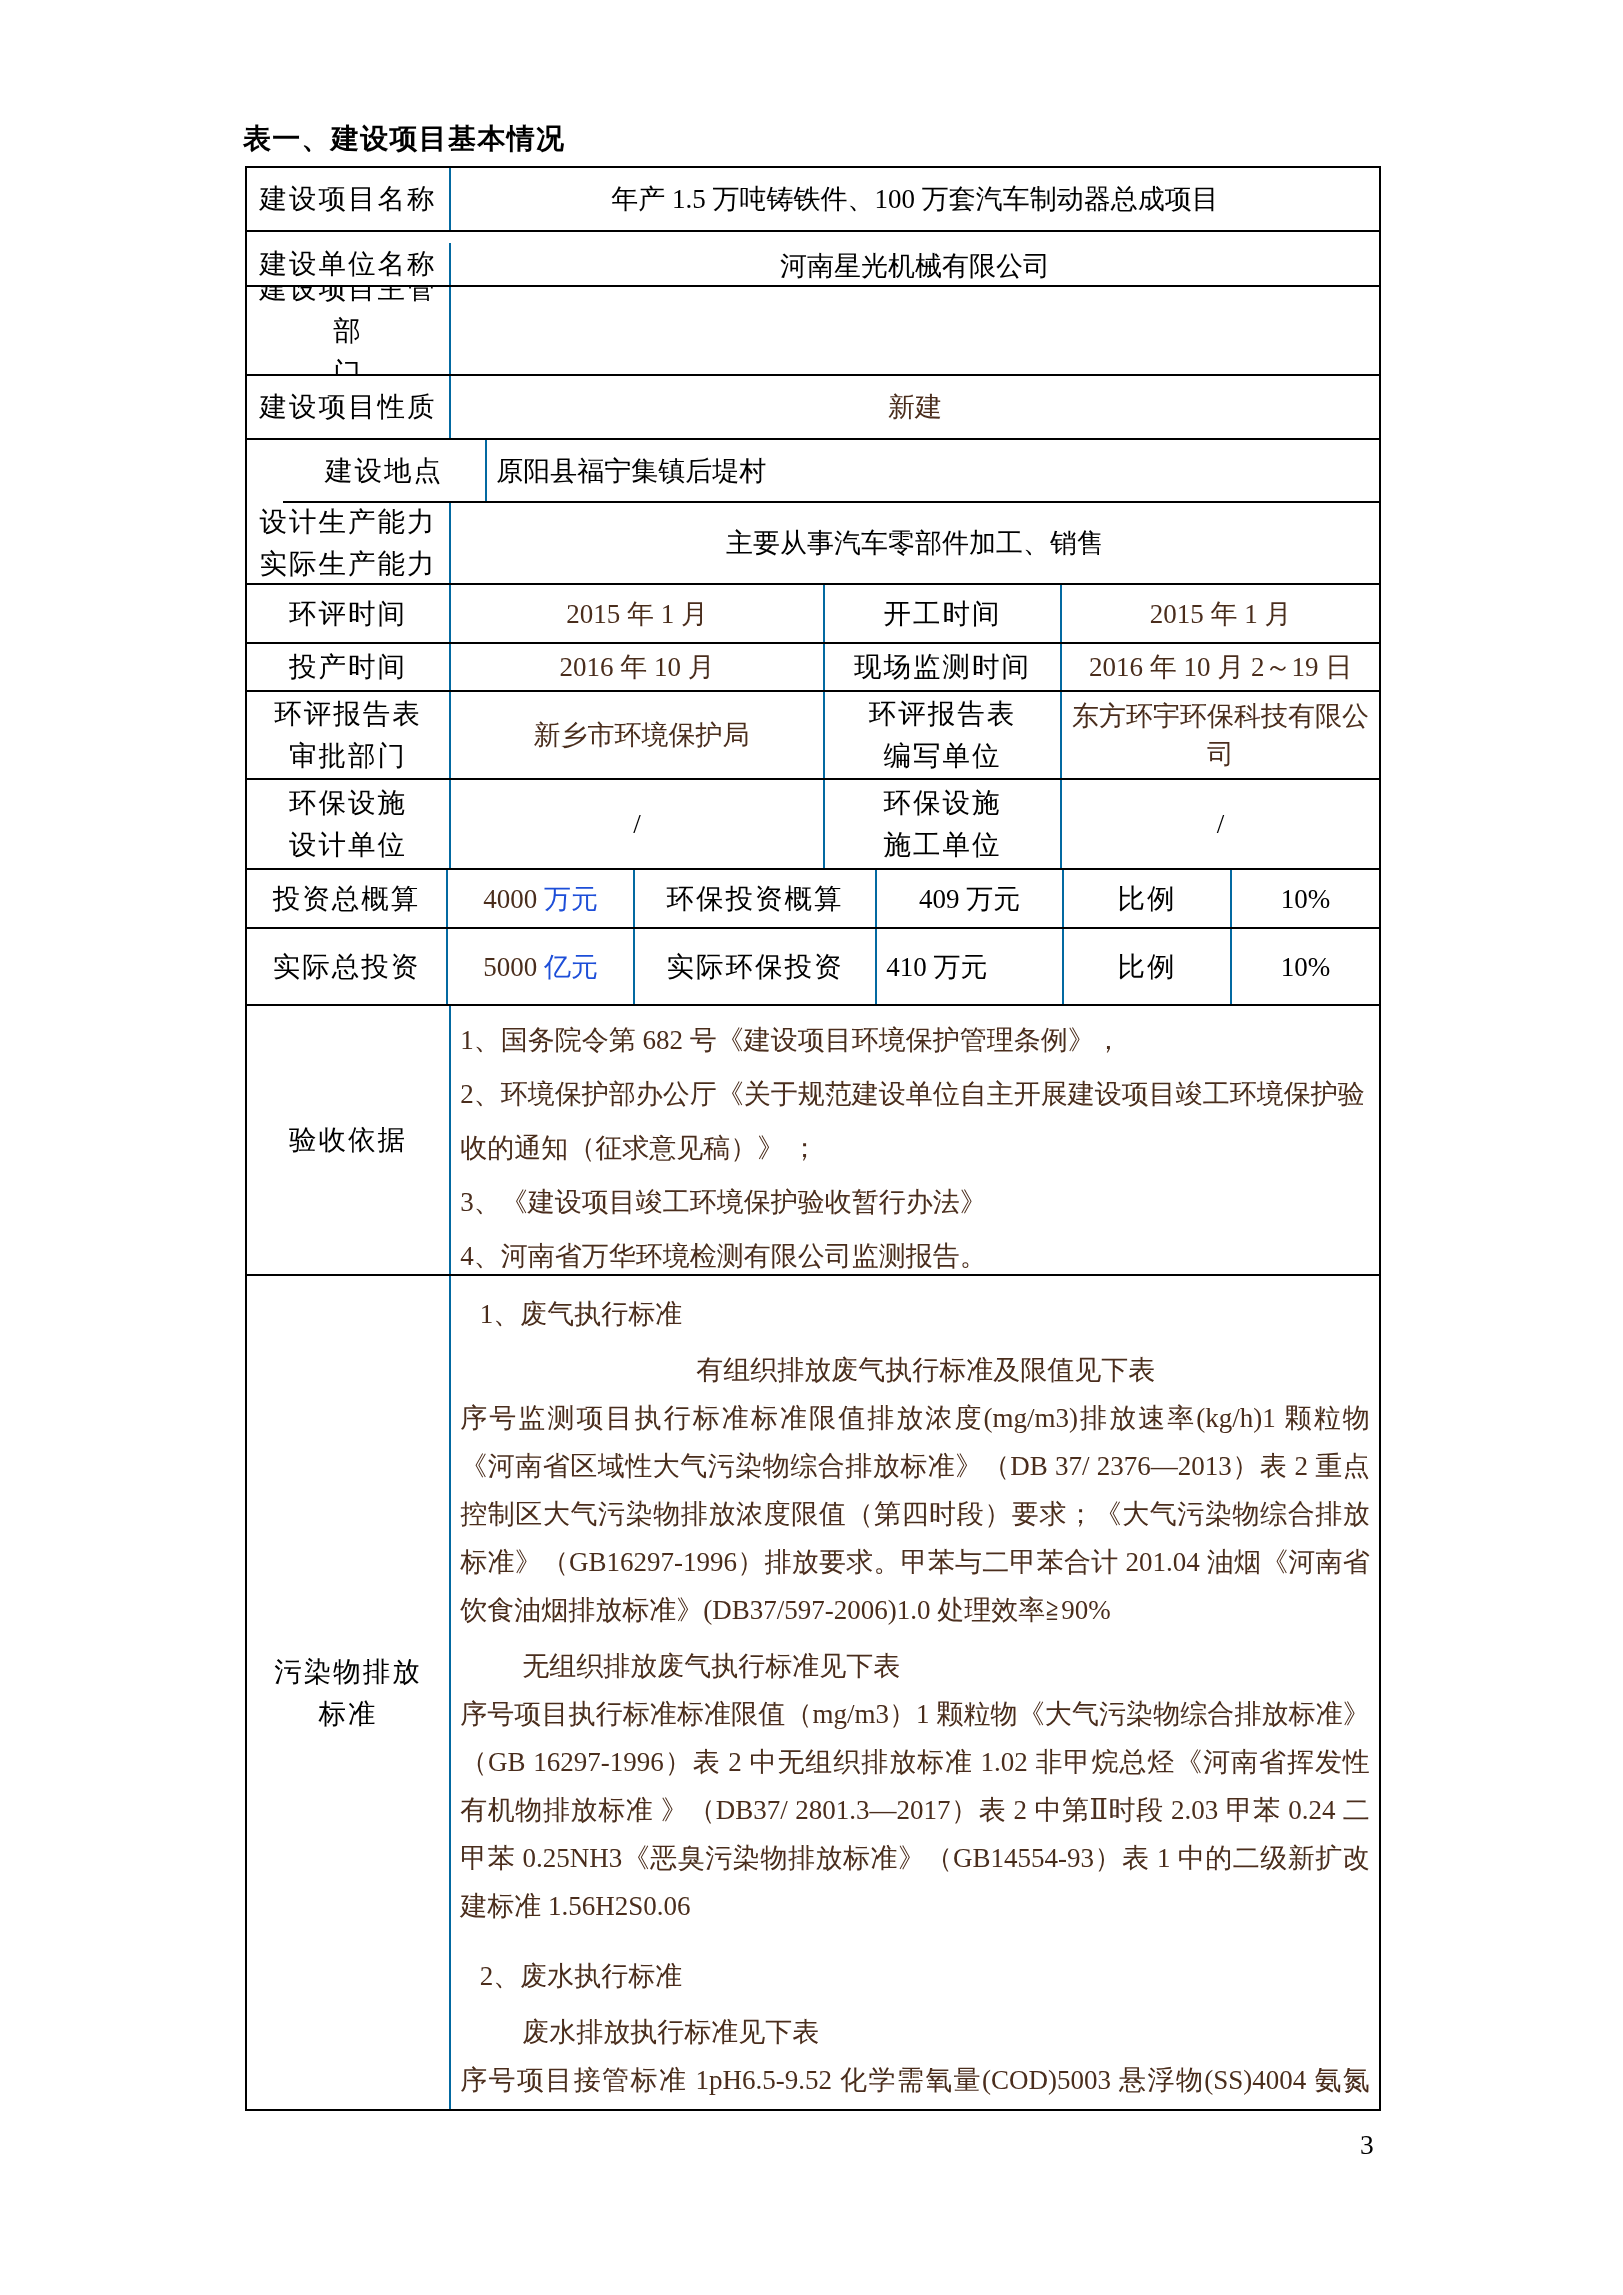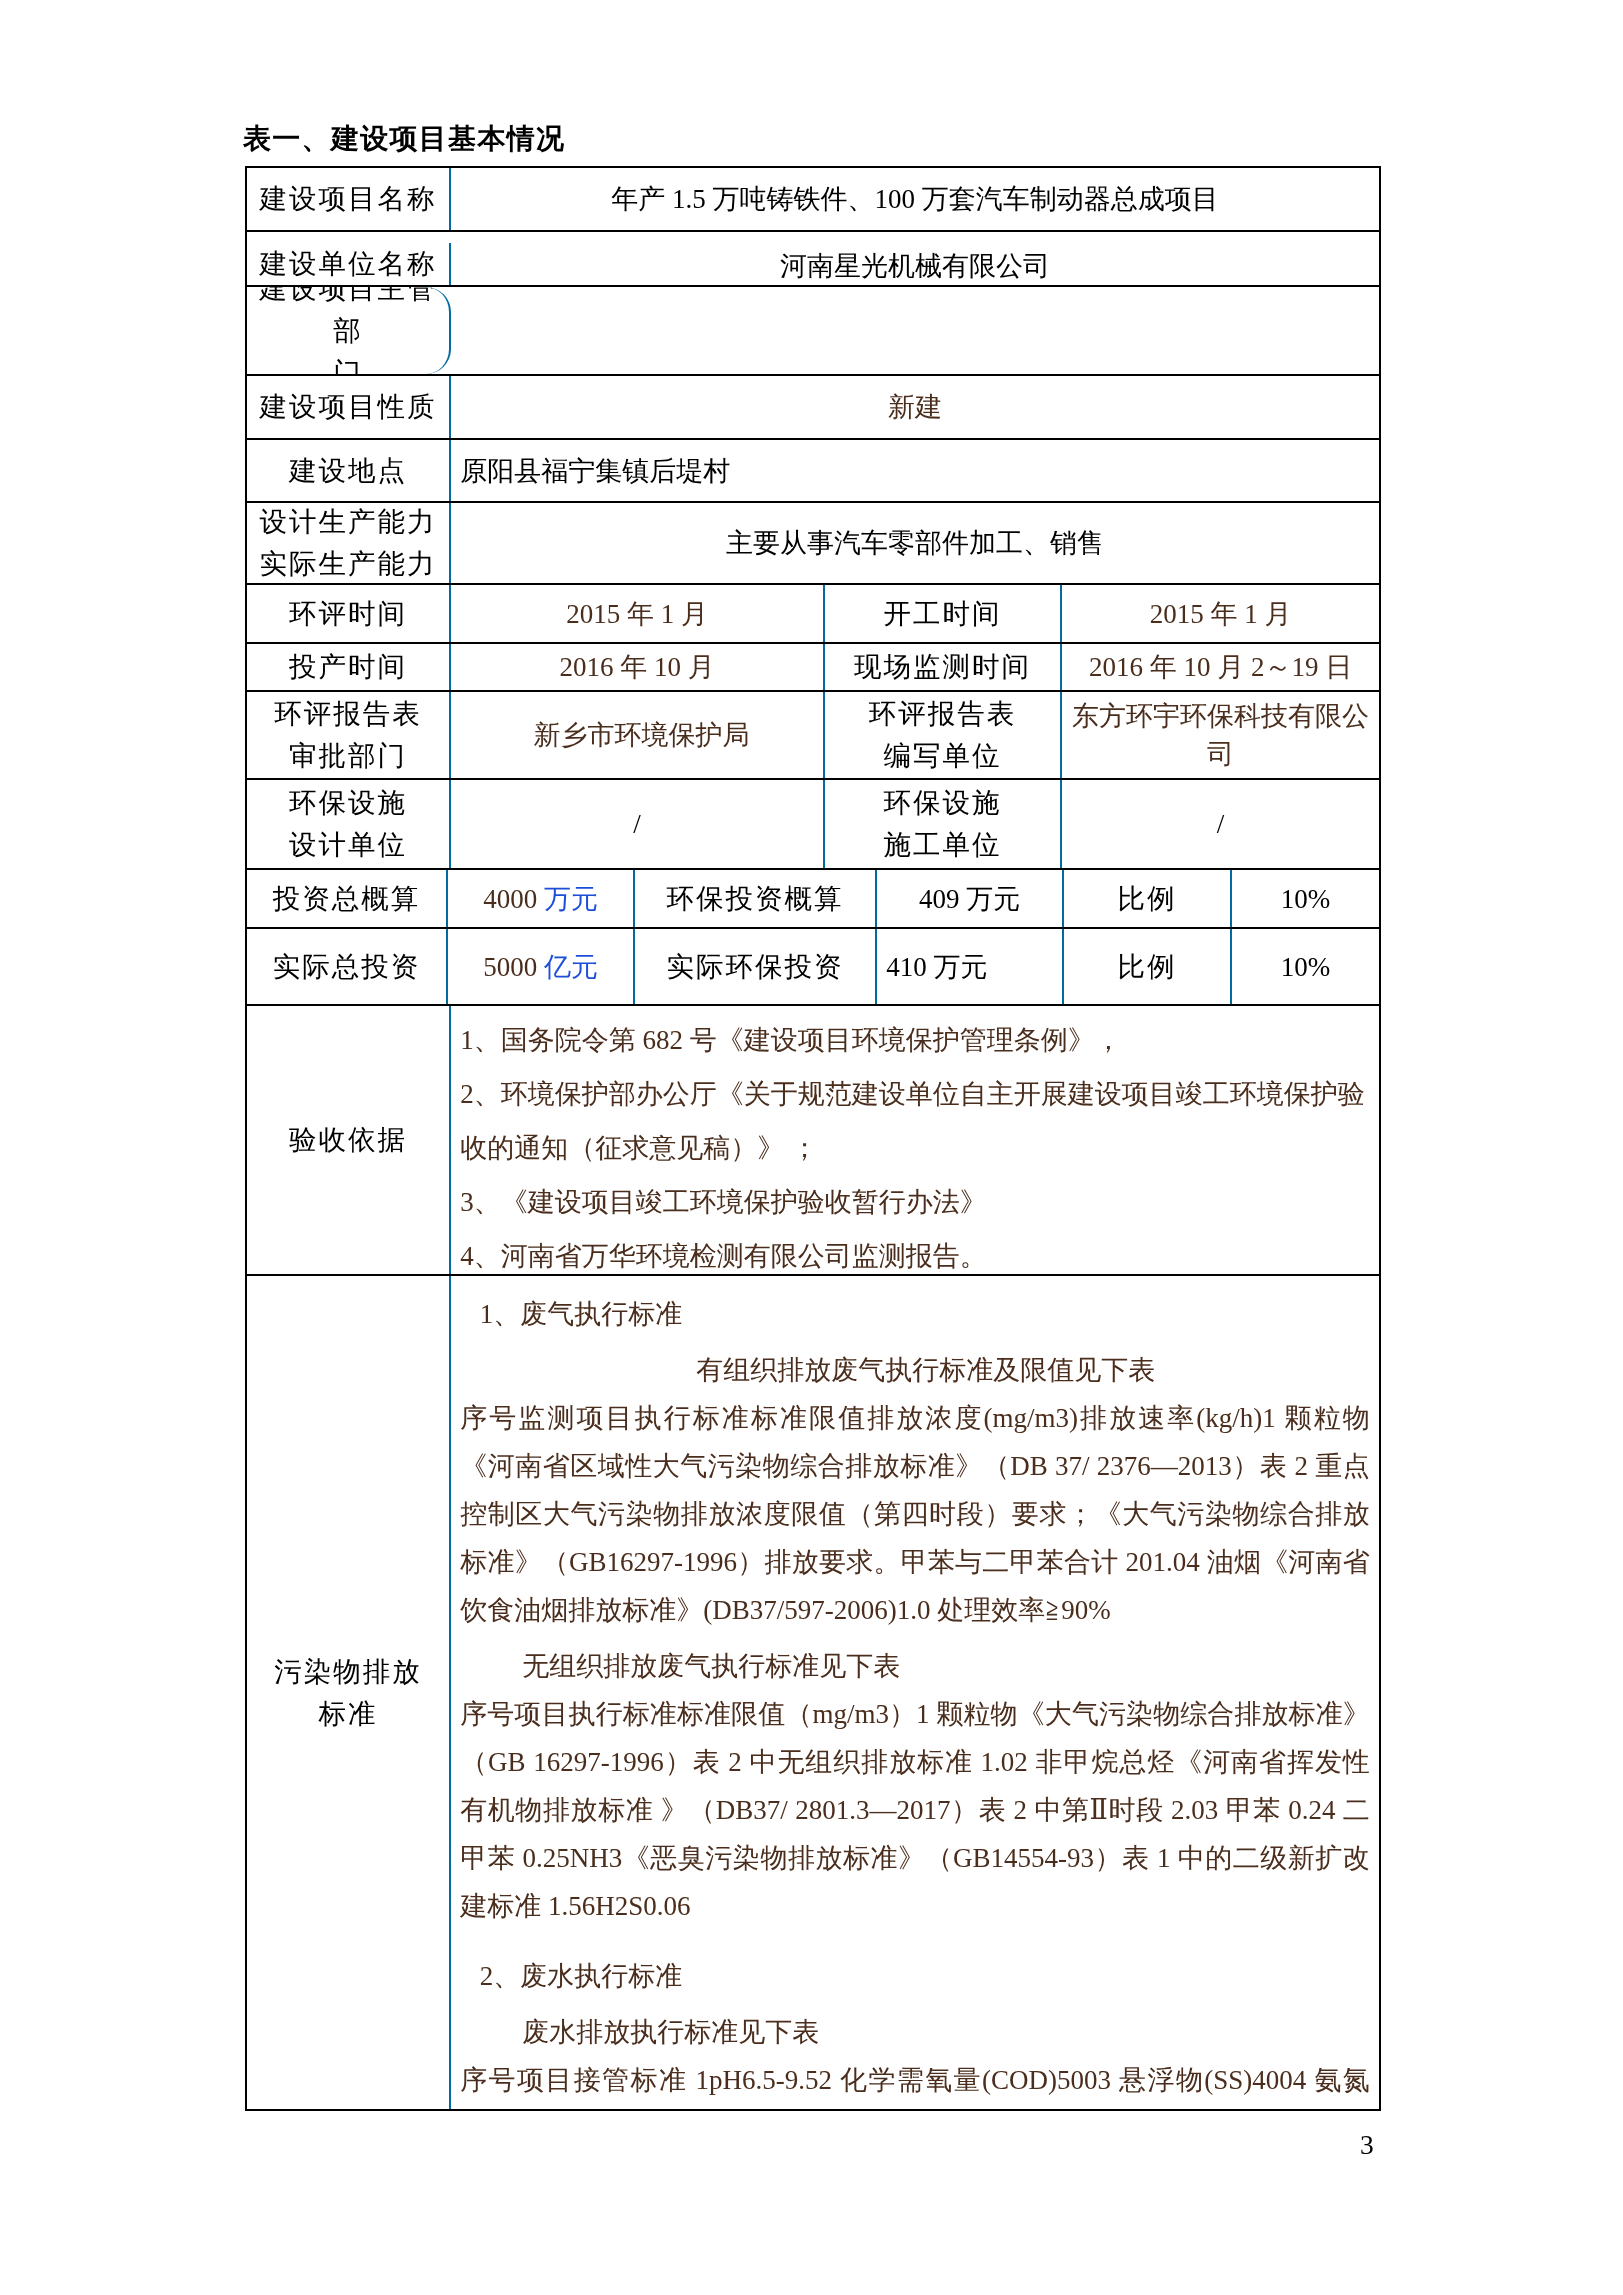--- a/index.html
+++ b/index.html
@@ -63,37 +63,37 @@
     </div>
     <div class="row" style="height: 55px; align-items: flex-end;">
       <div class="cell lab" style="flex: 0 0 204px;">
         <div>建设单位名称</div>
       </div>
       <div class="cell flex1 val center">
         <div>河南星光机械有限公司</div>
       </div>
     </div>
     <div class="row" style="height: 89px;">
-      <div class="cell lab" style="flex: 0 0 204px; border-radius: 25px;">
+      <div class="cell lab" style="flex: 0 0 204px;">
         <div>建设项目主管部</div>
         <div>门</div>
       </div>
       <div class="cell flex1 val center">
         <div></div>
       </div>
     </div>
     <div class="row" style="height: 64px;">
       <div class="cell lab" style="flex: 0 0 204px;">
         <div>建设项目性质</div>
       </div>
       <div class="cell flex1 val center">
         <div class="brown">新建</div>
       </div>
     </div>
-    <div class="row" style="height: 63px;">
+    <div class="row" style="height: 63px; margin-left: 36px;">
       <div class="cell lab" style="flex: 0 0 204px;">
         <div>建设地点</div>
       </div>
       <div class="cell flex1 val left">
         <div>原阳县福宁集镇后堤村</div>
       </div>
     </div>
     <div class="row" style="height: 82px;">
       <div class="cell lab" style="flex: 0 0 204px;">
         <div>设计生产能力</div>

